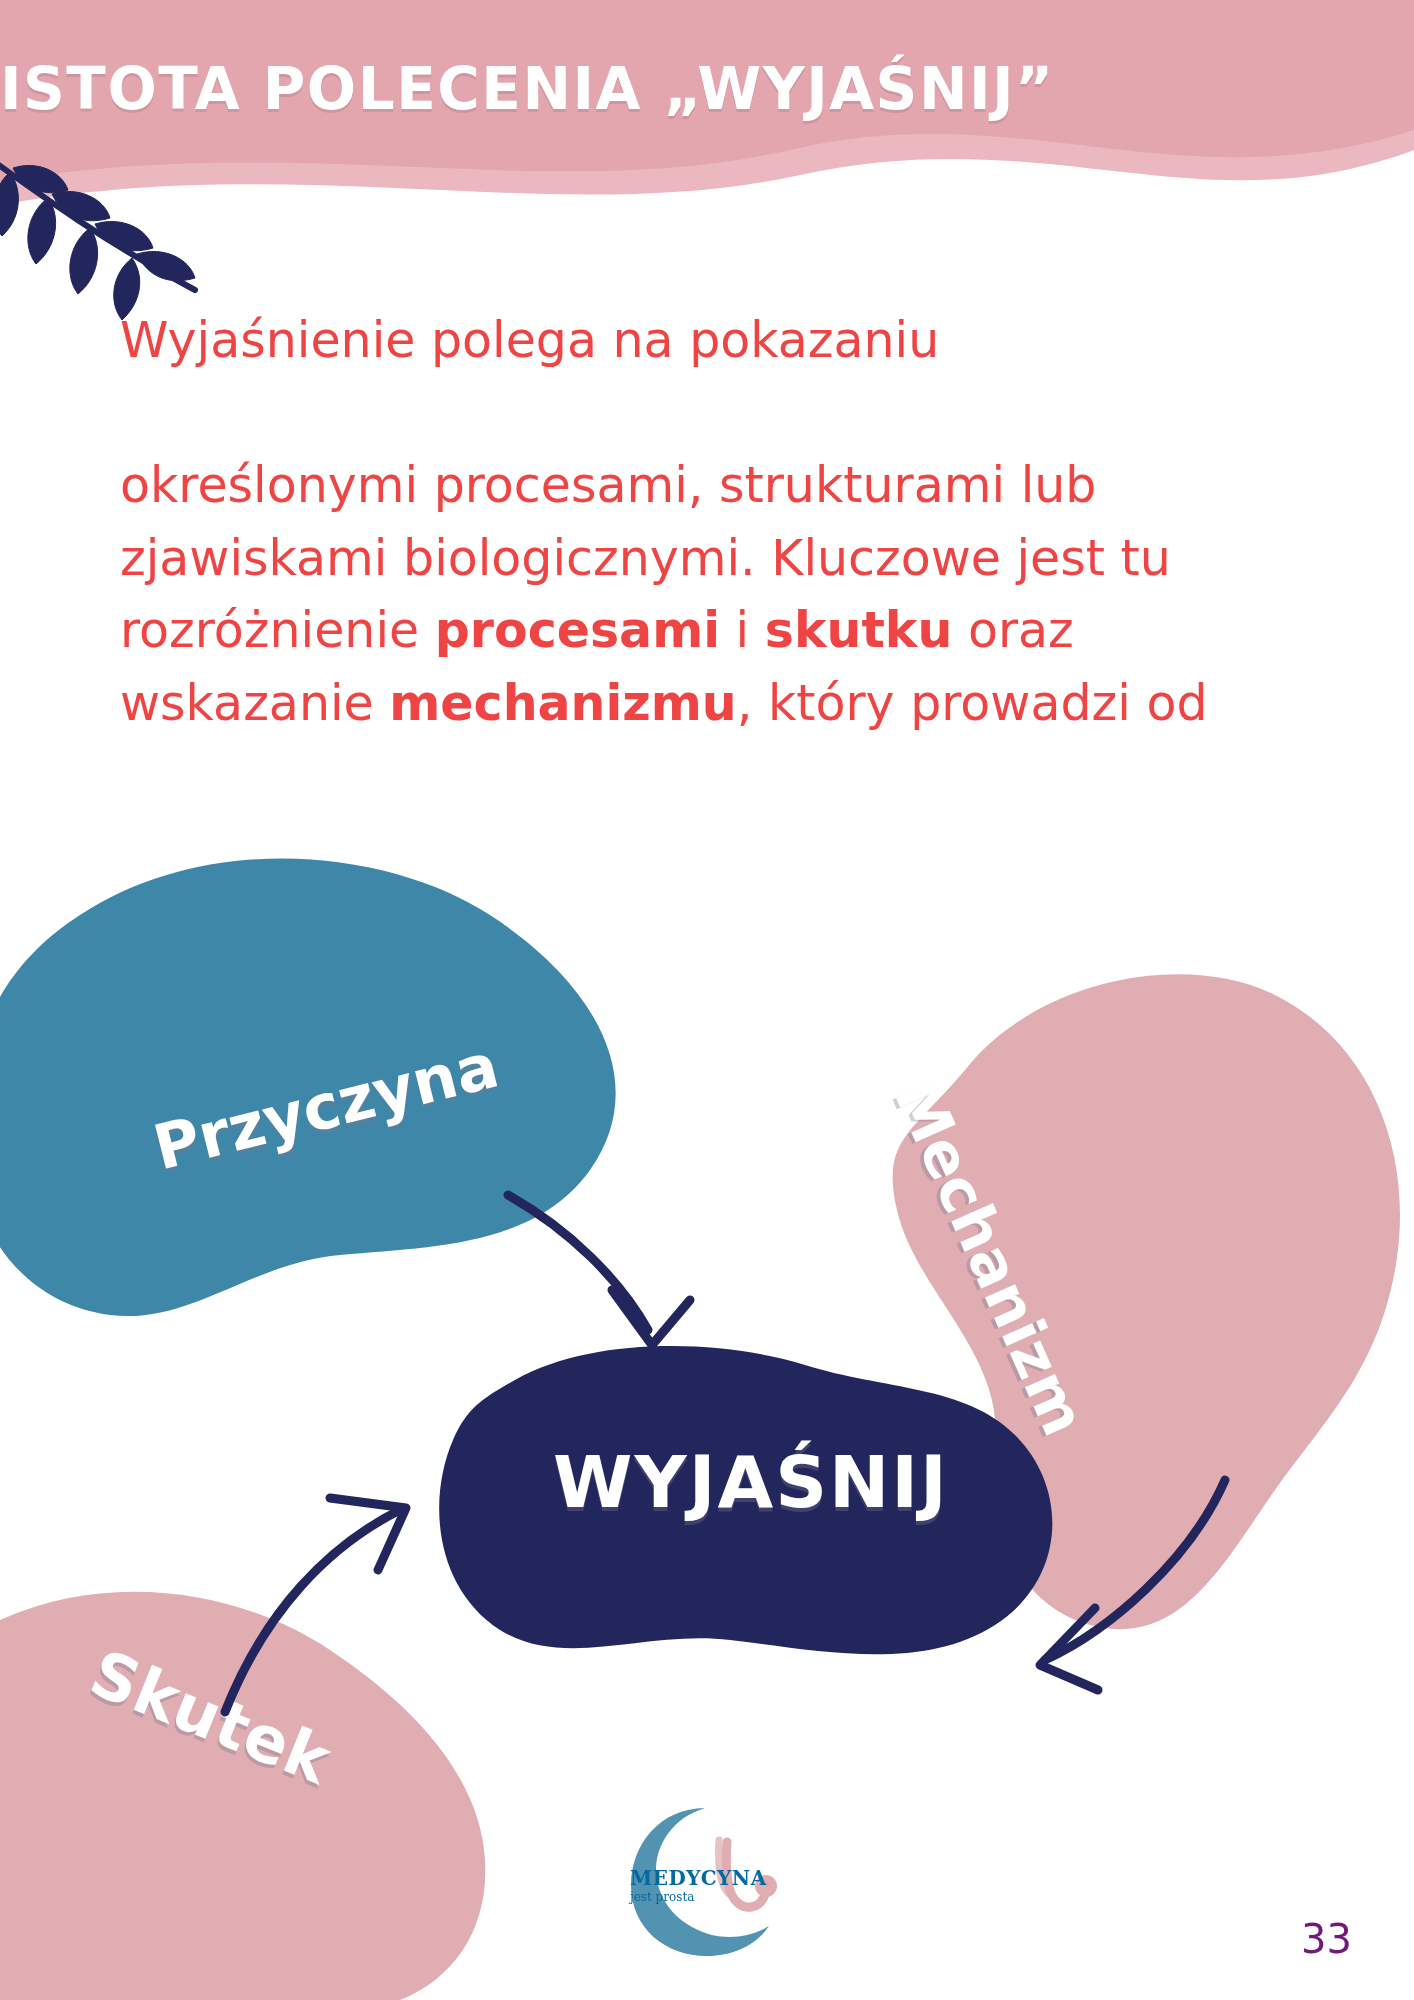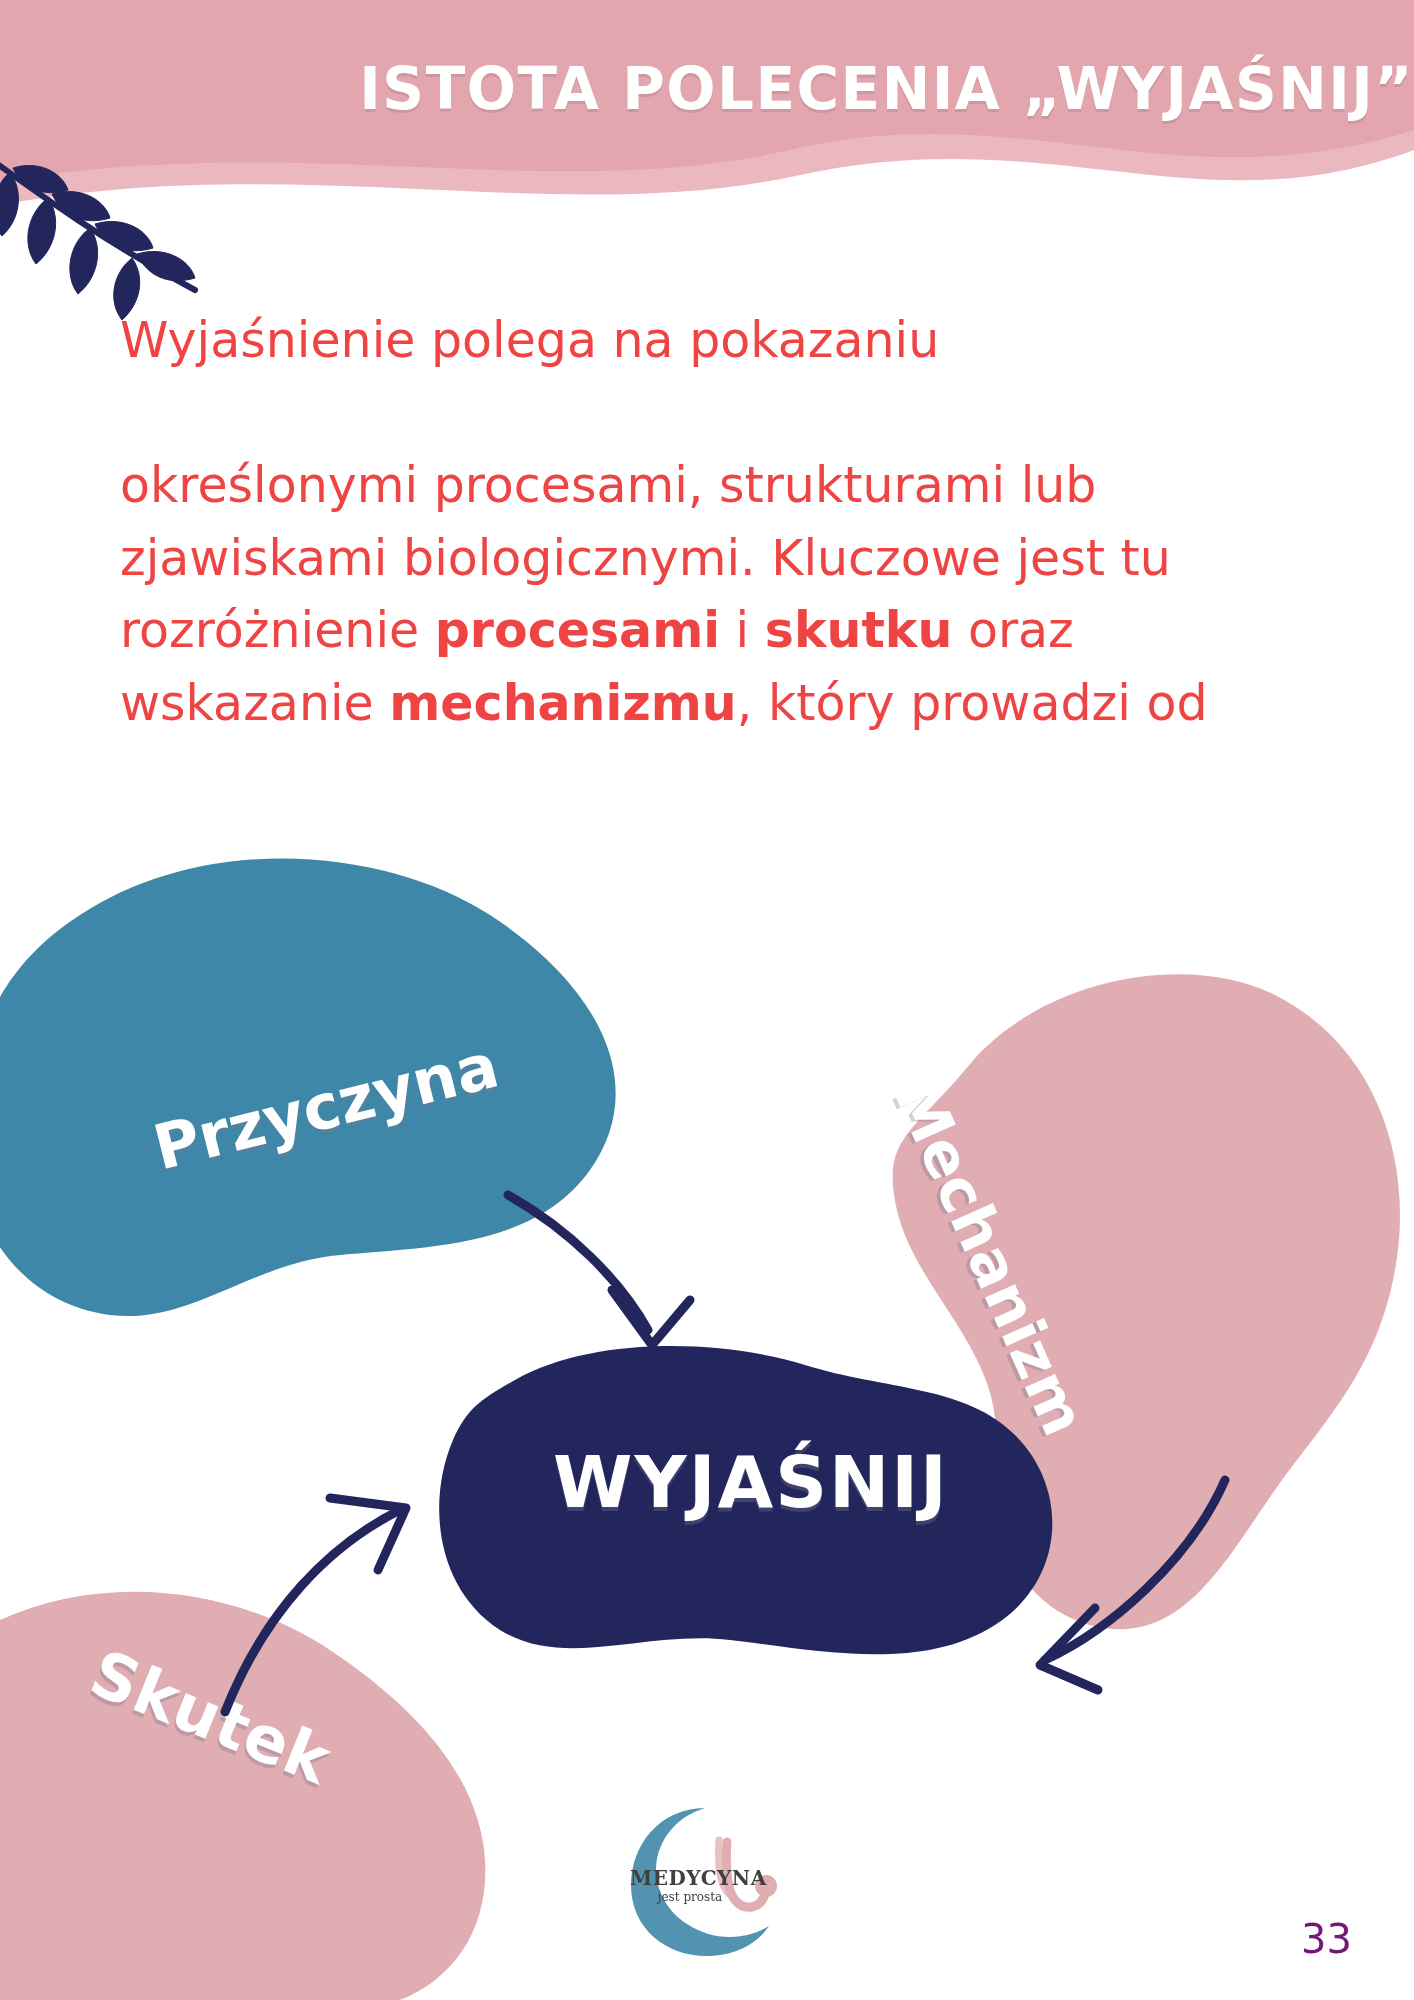--- a/index.html
+++ b/index.html
@@ -29,21 +29,21 @@
     pointer-events: none;
   }
   .header-band svg {
     display: block;
   }
   .header-title {
     position: absolute;
     top: 55px;
     left: 0;
     width: 1414px;
-    text-align: right;
+    text-align: left;
     font-family: "DejaVu Sans", sans-serif;
     font-size: 58px;
     font-weight: bold;
     letter-spacing: 1.5px;
     color: #ffffff;
     text-shadow: 0 3px 0 rgba(180,130,140,0.45);
     z-index: 5;
   }
 
   
@@ -133,23 +133,23 @@
     left: 615px;
     width: 180px;
     height: 180px;
     z-index: 5;
   }
   .logo-text {
     position: absolute;
     top: 1866px;
     left: 630px;
     width: 120px;
-    text-align: center;
+    text-align: left;
     z-index: 6;
-    color: #404040;
+    color: #0369a1;
     font-family: "DejaVu Serif", serif;
   }
   .logo-text .l1 { font-size: 20px; font-weight: bold; letter-spacing: 0.5px; }
   .logo-text .l2 { font-size: 12px; margin-top: 0; }
 
   
   .page-number {
     position: absolute;
     right: 62px;
     bottom: 38px;

